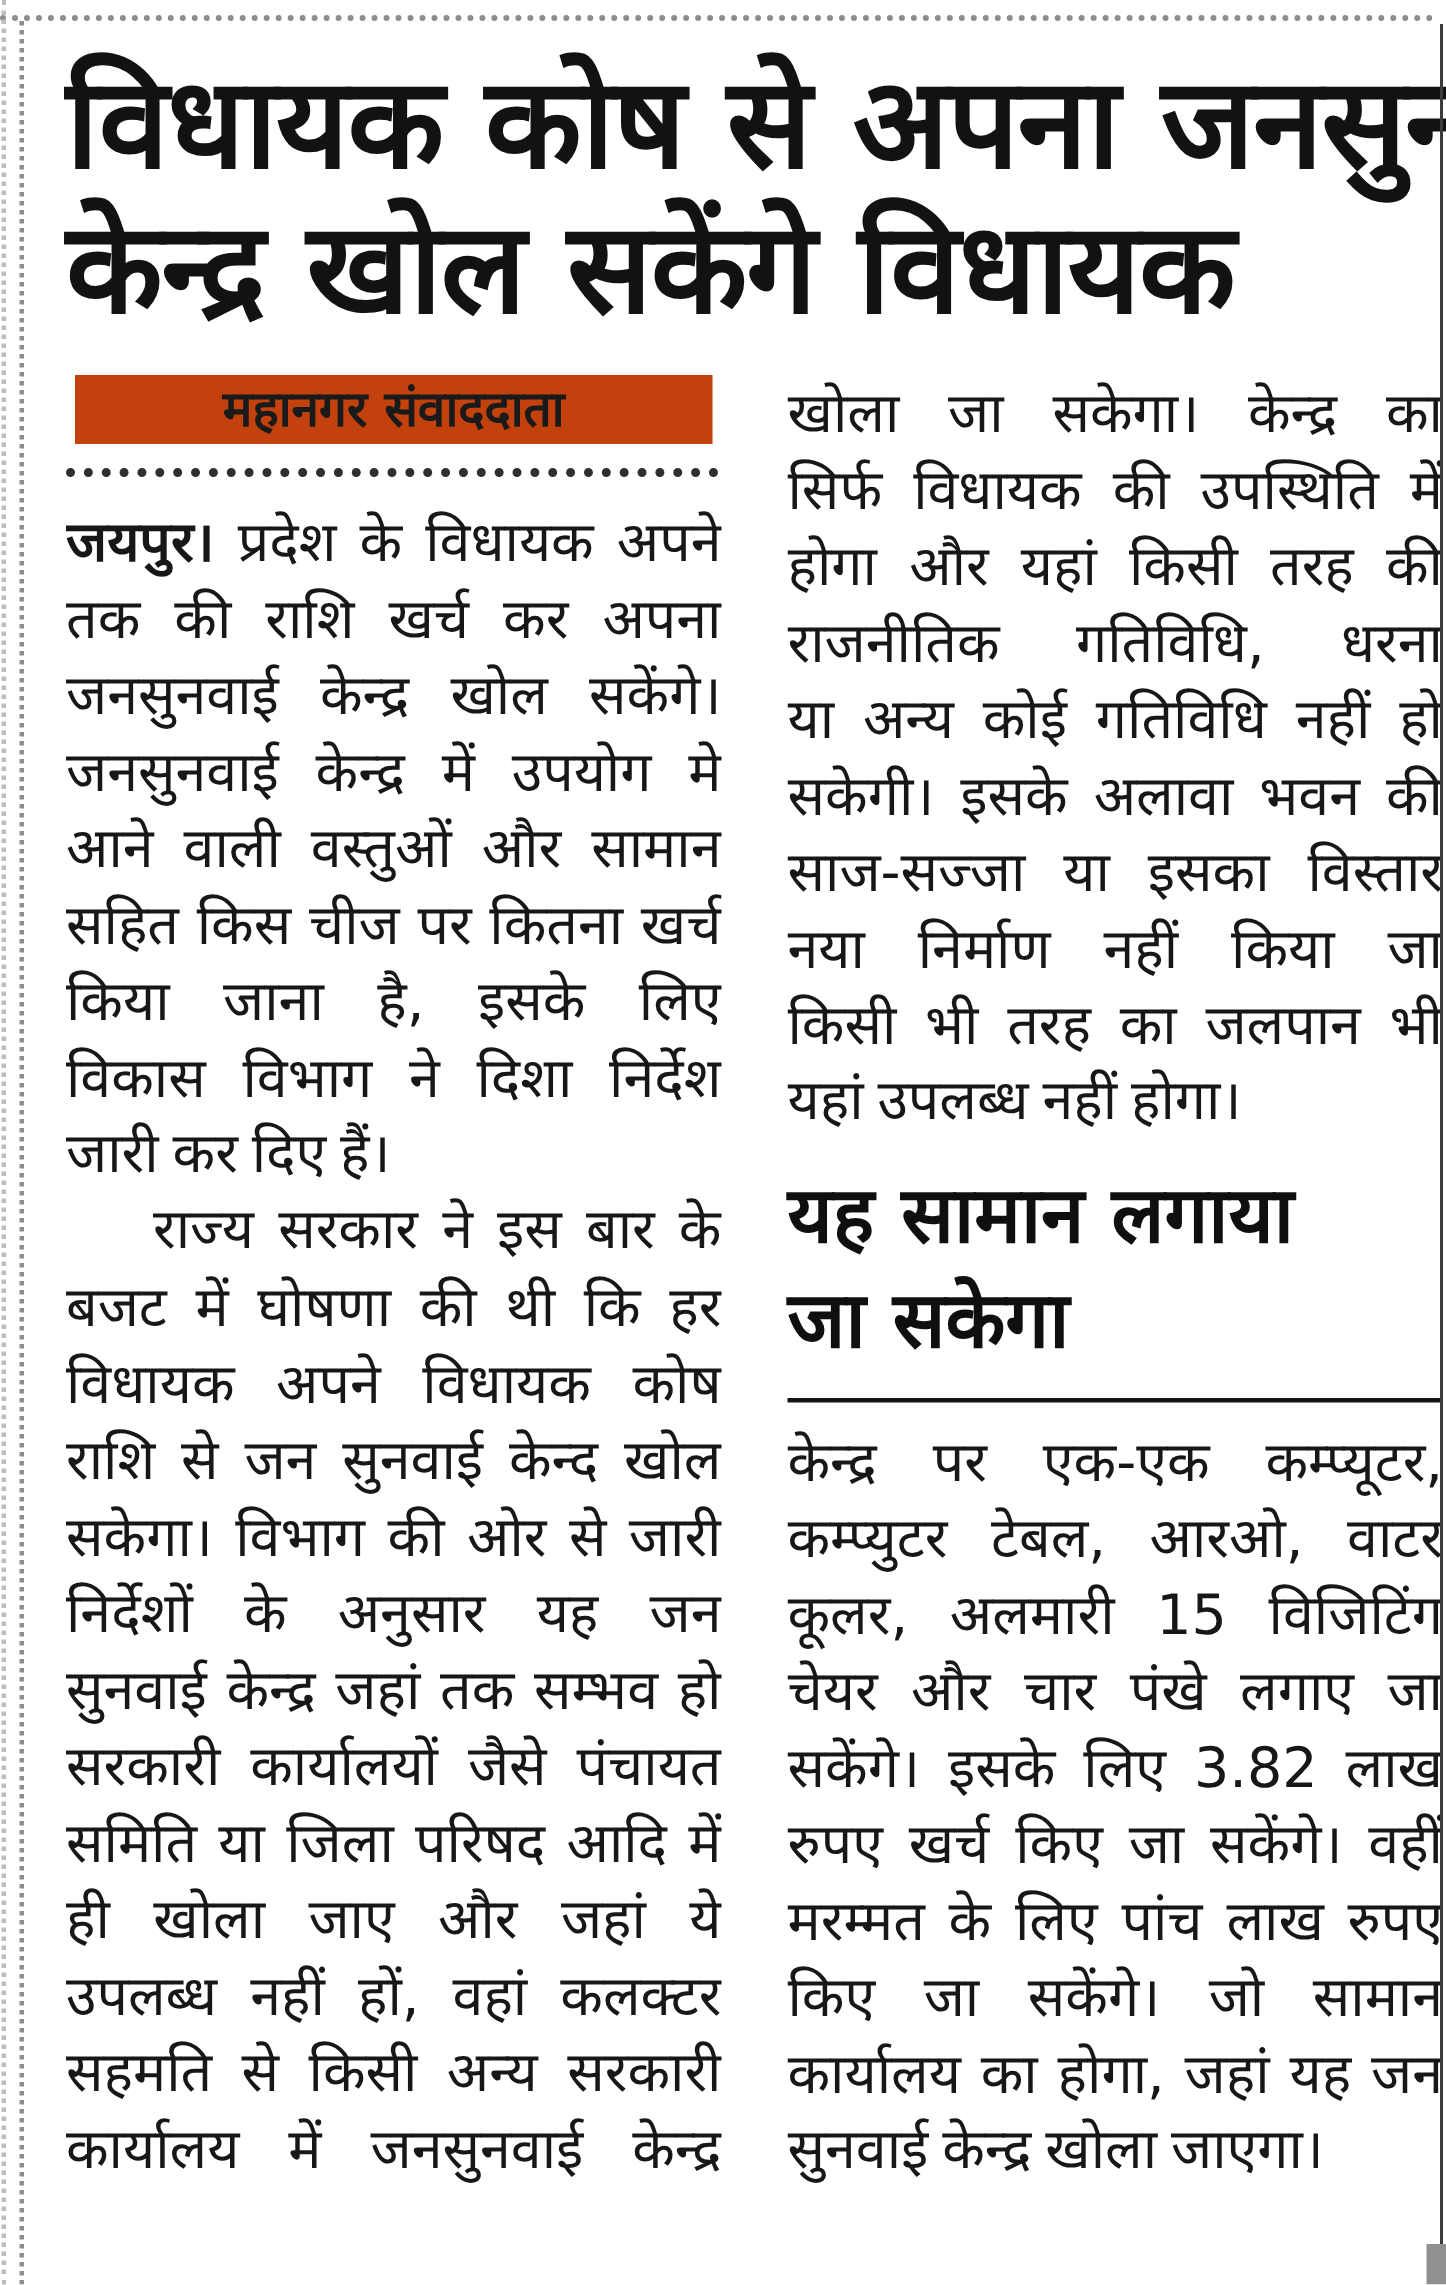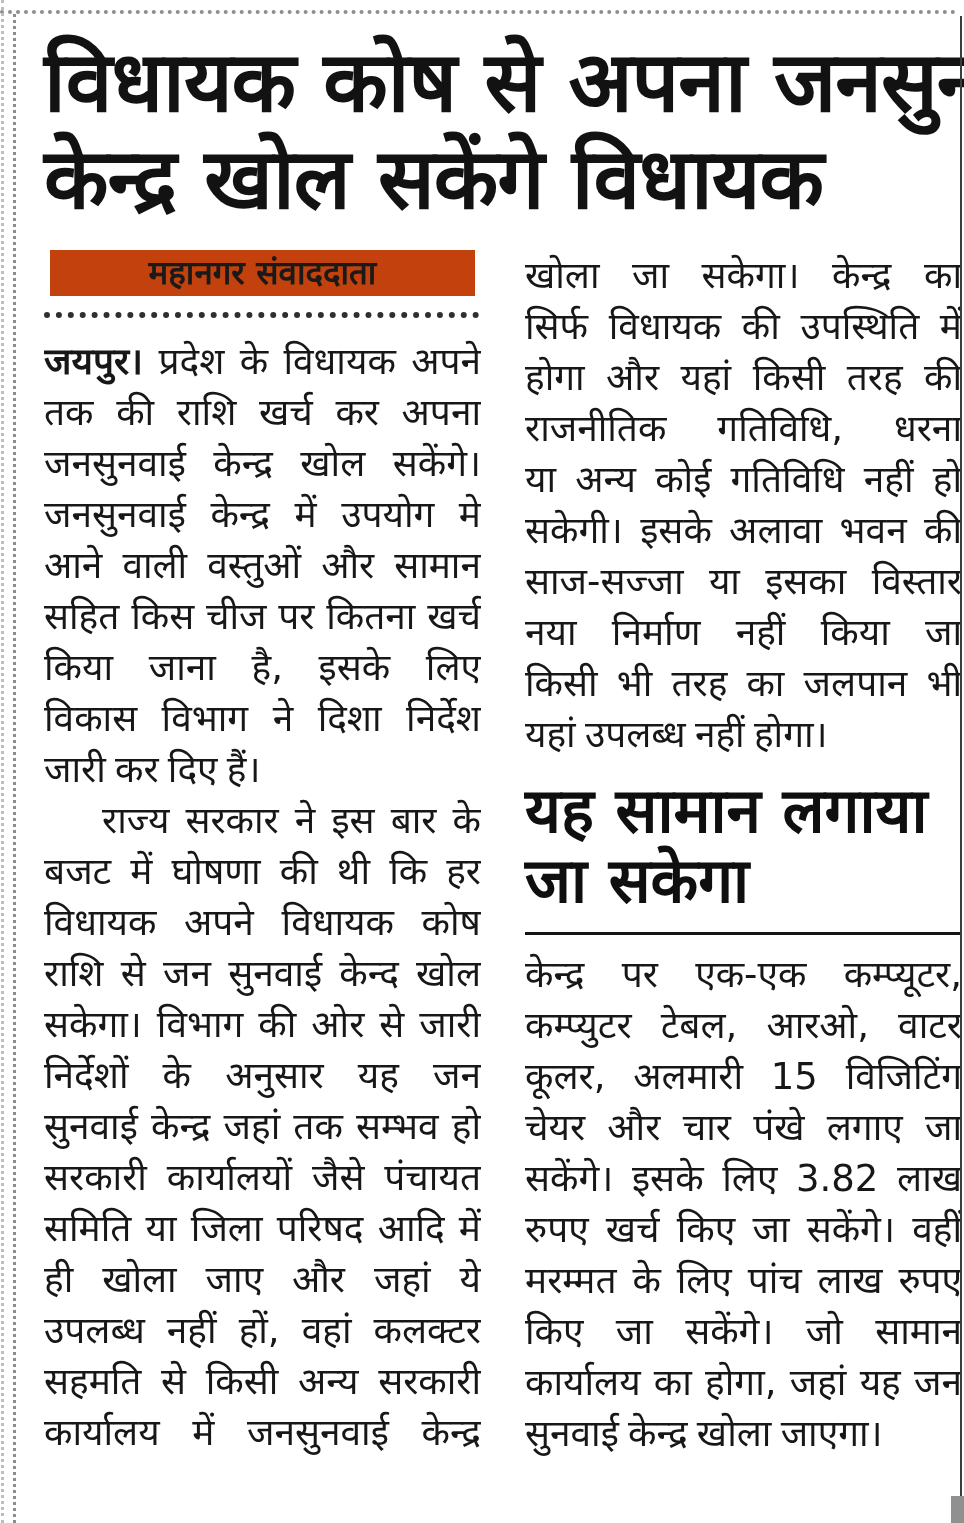--- a/index.html
+++ b/index.html
@@ -63,21 +63,21 @@
     text-align-last:justify;
     overflow:hidden;
     color:#171717;
   }
   .ln.end    { text-align-last:left;font-family:Liberation Serif, serif; }
   .ln.indent { text-indent:58px;font-family:Liberation Serif, serif; }
   .dateline  { font-weight:700; }
 
   .subhead {
     font-weight:800;
-    font-size:62px;
+    font-size:52px;
     line-height:70px;
     margin-top:16px;
     color:#0f0f0f;
   }
   .subhead-rule {
     border-top:3px solid #141414;
     margin:16px 0 14px 0;
     width:437px;
   }
 </style>

